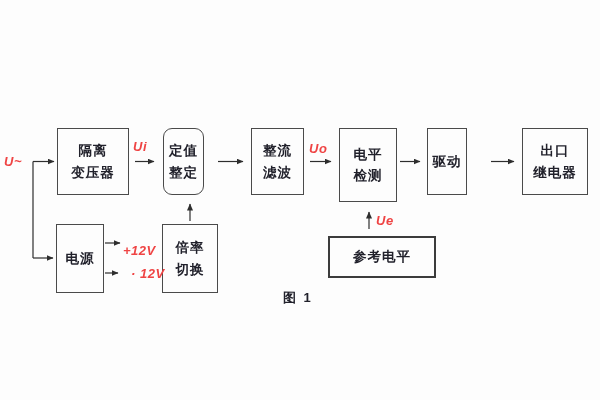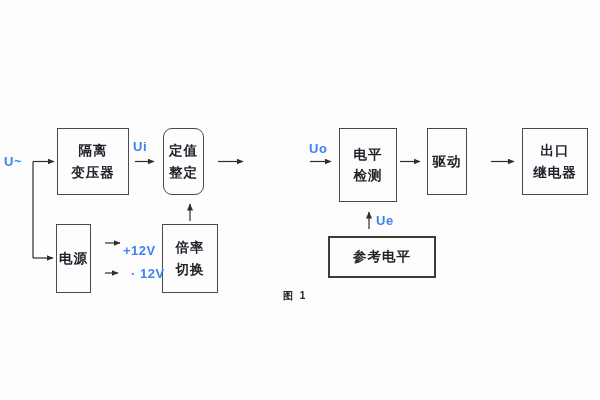--- a/index.html
+++ b/index.html
@@ -24,31 +24,32 @@
     color:#21212b;
     font-size:13.5px;
     font-weight:600;
     letter-spacing:1px;
     line-height:1;
     text-align:center;
   }
   .blk.thick{border-width:2px;border-color:#3c3c3c;}
   .sig{
     position:absolute;
-    color:#3b82f6;
+    color:#ef4444;
     font-size:13px;
     font-weight:700;
     letter-spacing:0.5px;
     line-height:1;
     white-space:nowrap;
+    font-style:italic;
   }
   .cap{
     position:absolute;
     color:#21212b;
-    font-size:10px;
+    font-size:13px;
     font-weight:600;
     letter-spacing:2px;
     line-height:1;
   }
   svg.wires{position:absolute;left:0;top:0;}
 </style>
 </head>
 <body>
 
 <div class="canvas">
@@ -82,36 +83,40 @@
   <div class="blk" style="left:57px;top:128px;width:72px;height:67px;">
     <span>隔离</span>
     <span>变压器</span>
   </div>
 
   <div class="blk" style="left:163px;top:128px;width:41px;height:67px;border-radius:9px;">
     <span>定值</span>
     <span>整定</span>
   </div>
 
+  <div class="blk" style="left:251px;top:128px;width:53px;height:67px;">
+    <span>整流</span>
+    <span>滤波</span>
+  </div>
 
   <div class="blk" style="left:339px;top:128px;width:58px;height:74px;">
     <span>电平</span>
     <span>检测</span>
   </div>
 
   <div class="blk" style="left:427px;top:128px;width:40px;height:67px;">
     <span>驱动</span>
   </div>
 
   <div class="blk" style="left:522px;top:128px;width:66px;height:67px;">
     <span>出口</span>
     <span>继电器</span>
   </div>
 
-  <div class="blk" style="left:56px;top:224px;width:35px;height:69px;">
+  <div class="blk" style="left:56px;top:224px;width:48px;height:69px;">
     <span>电源</span>
   </div>
 
   <div class="blk" style="left:162px;top:224px;width:56px;height:69px;">
     <span>倍率</span>
     <span>切换</span>
   </div>
 
   <div class="blk thick" style="left:328px;top:236px;width:108px;height:42px;">
     <span>参考电平</span>

